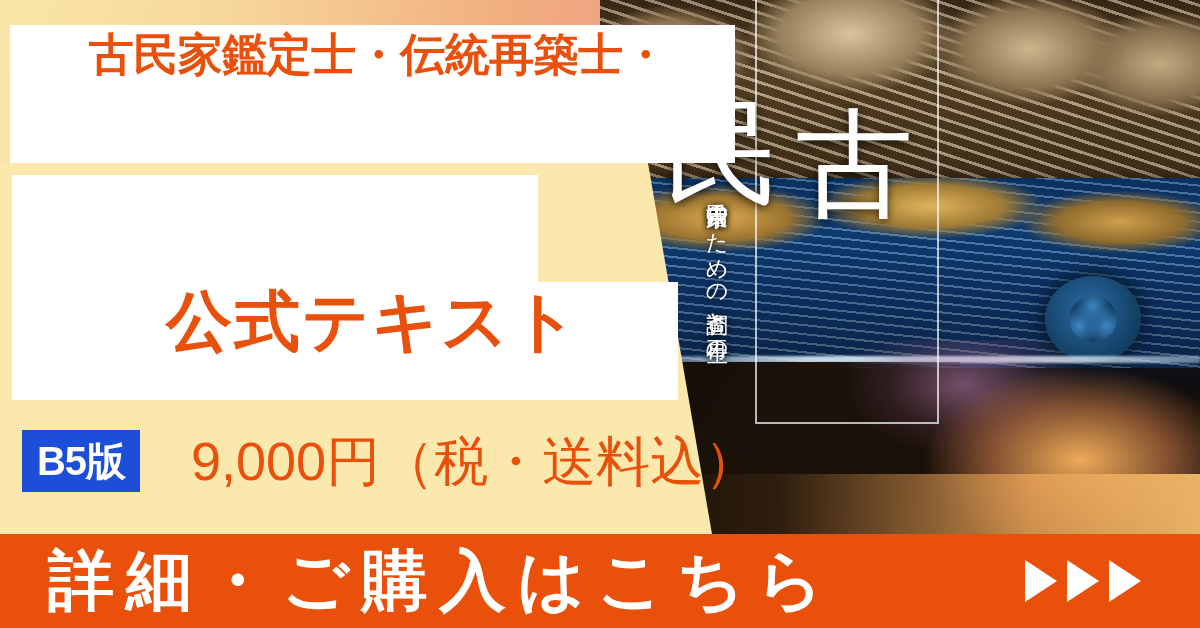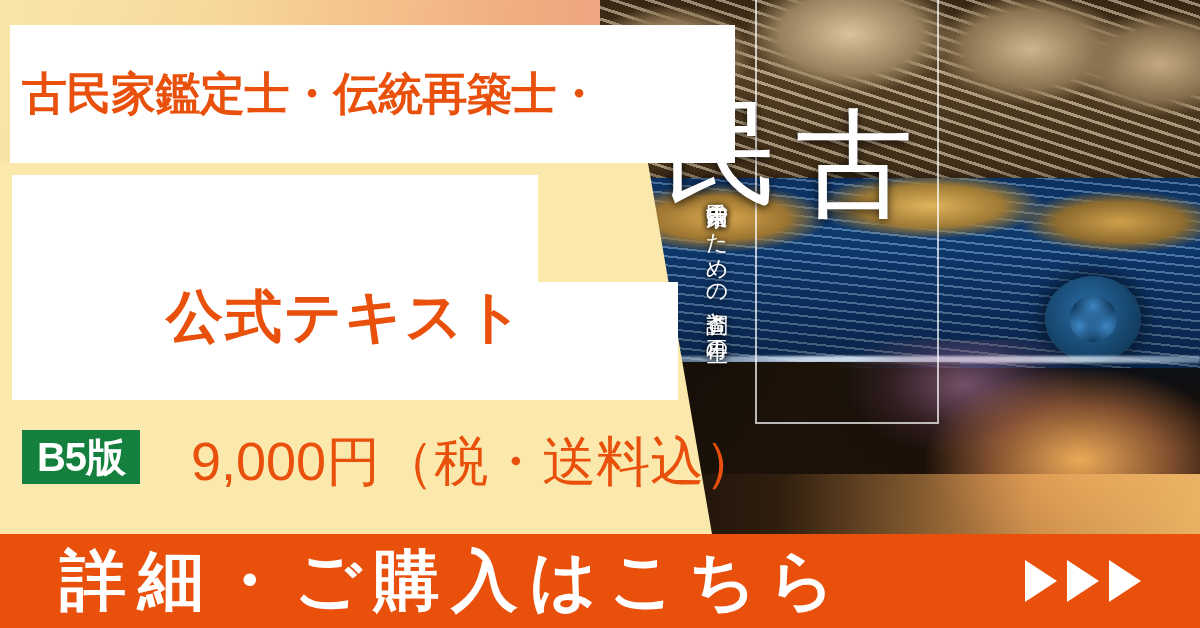--- a/index.html
+++ b/index.html
@@ -151,61 +151,60 @@
     position:absolute;left:10px;top:25px;width:725px;height:138px;background:#fff;
   }
   .white-box-2{
     position:absolute;left:12px;top:175px;width:666px;height:225px;background:#fff;
     clip-path:polygon(0 0, 526px 0, 526px 107px, 666px 107px, 666px 225px, 0 225px);
   }
 
   
   .head-lines{
     position:absolute;left:14px;top:24px;width:720px;height:140px;
-    display:flex;flex-direction:column;justify-content:center;
+    display:flex;justify-content:center;
     color:#e8500c;font-size:45px;font-weight:700;line-height:1.36;
     letter-spacing:-.5px;white-space:nowrap;
   }
   .head-lines div{padding-left:8px;}
 
   .title-1{
     position:absolute;left:18px;top:182px;
     color:#e8500c;font-size:74px;font-weight:700;line-height:1;
     letter-spacing:2px;white-space:nowrap;
   }
   .title-2{
     position:absolute;left:166px;top:288px;
-    color:#e8500c;font-size:57px;font-weight:700;line-height:1;
+    color:#e8500c;font-size:66px;font-weight:700;line-height:1;
     letter-spacing:2px;white-space:nowrap;
   }
 
   
   .badge{
-    position:absolute;left:22px;top:430px;width:118px;height:54px;
-    background:#15803d;color:#fff;
+    position:absolute;left:22px;top:430px;width:118px;height:62px;
+    background:#1d4ed8;color:#fff;
     display:flex;align-items:center;justify-content:center;
     font-size:40px;font-weight:700;letter-spacing:-1px;
   }
   .price{
     position:absolute;left:155px;top:432px;
     color:#e8500c;font-size:54px;font-weight:400;line-height:58px;
     letter-spacing:0;white-space:nowrap;margin-left:36px;
   }
 
   
   .cta{
     position:absolute;left:0;top:534px;width:1200px;height:94px;
     background:#e8500c;
   }
   .cta-text{
     position:absolute;left:48px;top:534px;height:94px;
     display:flex;align-items:center;
     color:#fff;font-size:66px;font-weight:700;letter-spacing:12px;
     white-space:nowrap;
-    margin-left:12px;
   }
   .cta-arrows{
     position:absolute;left:1025px;top:534px;height:94px;
     display:flex;align-items:center;gap:10px;
   }
   .arrow{
     width:0;height:0;
     border-left:32px solid #fff;
     border-top:21px solid transparent;
     border-bottom:21px solid transparent;

